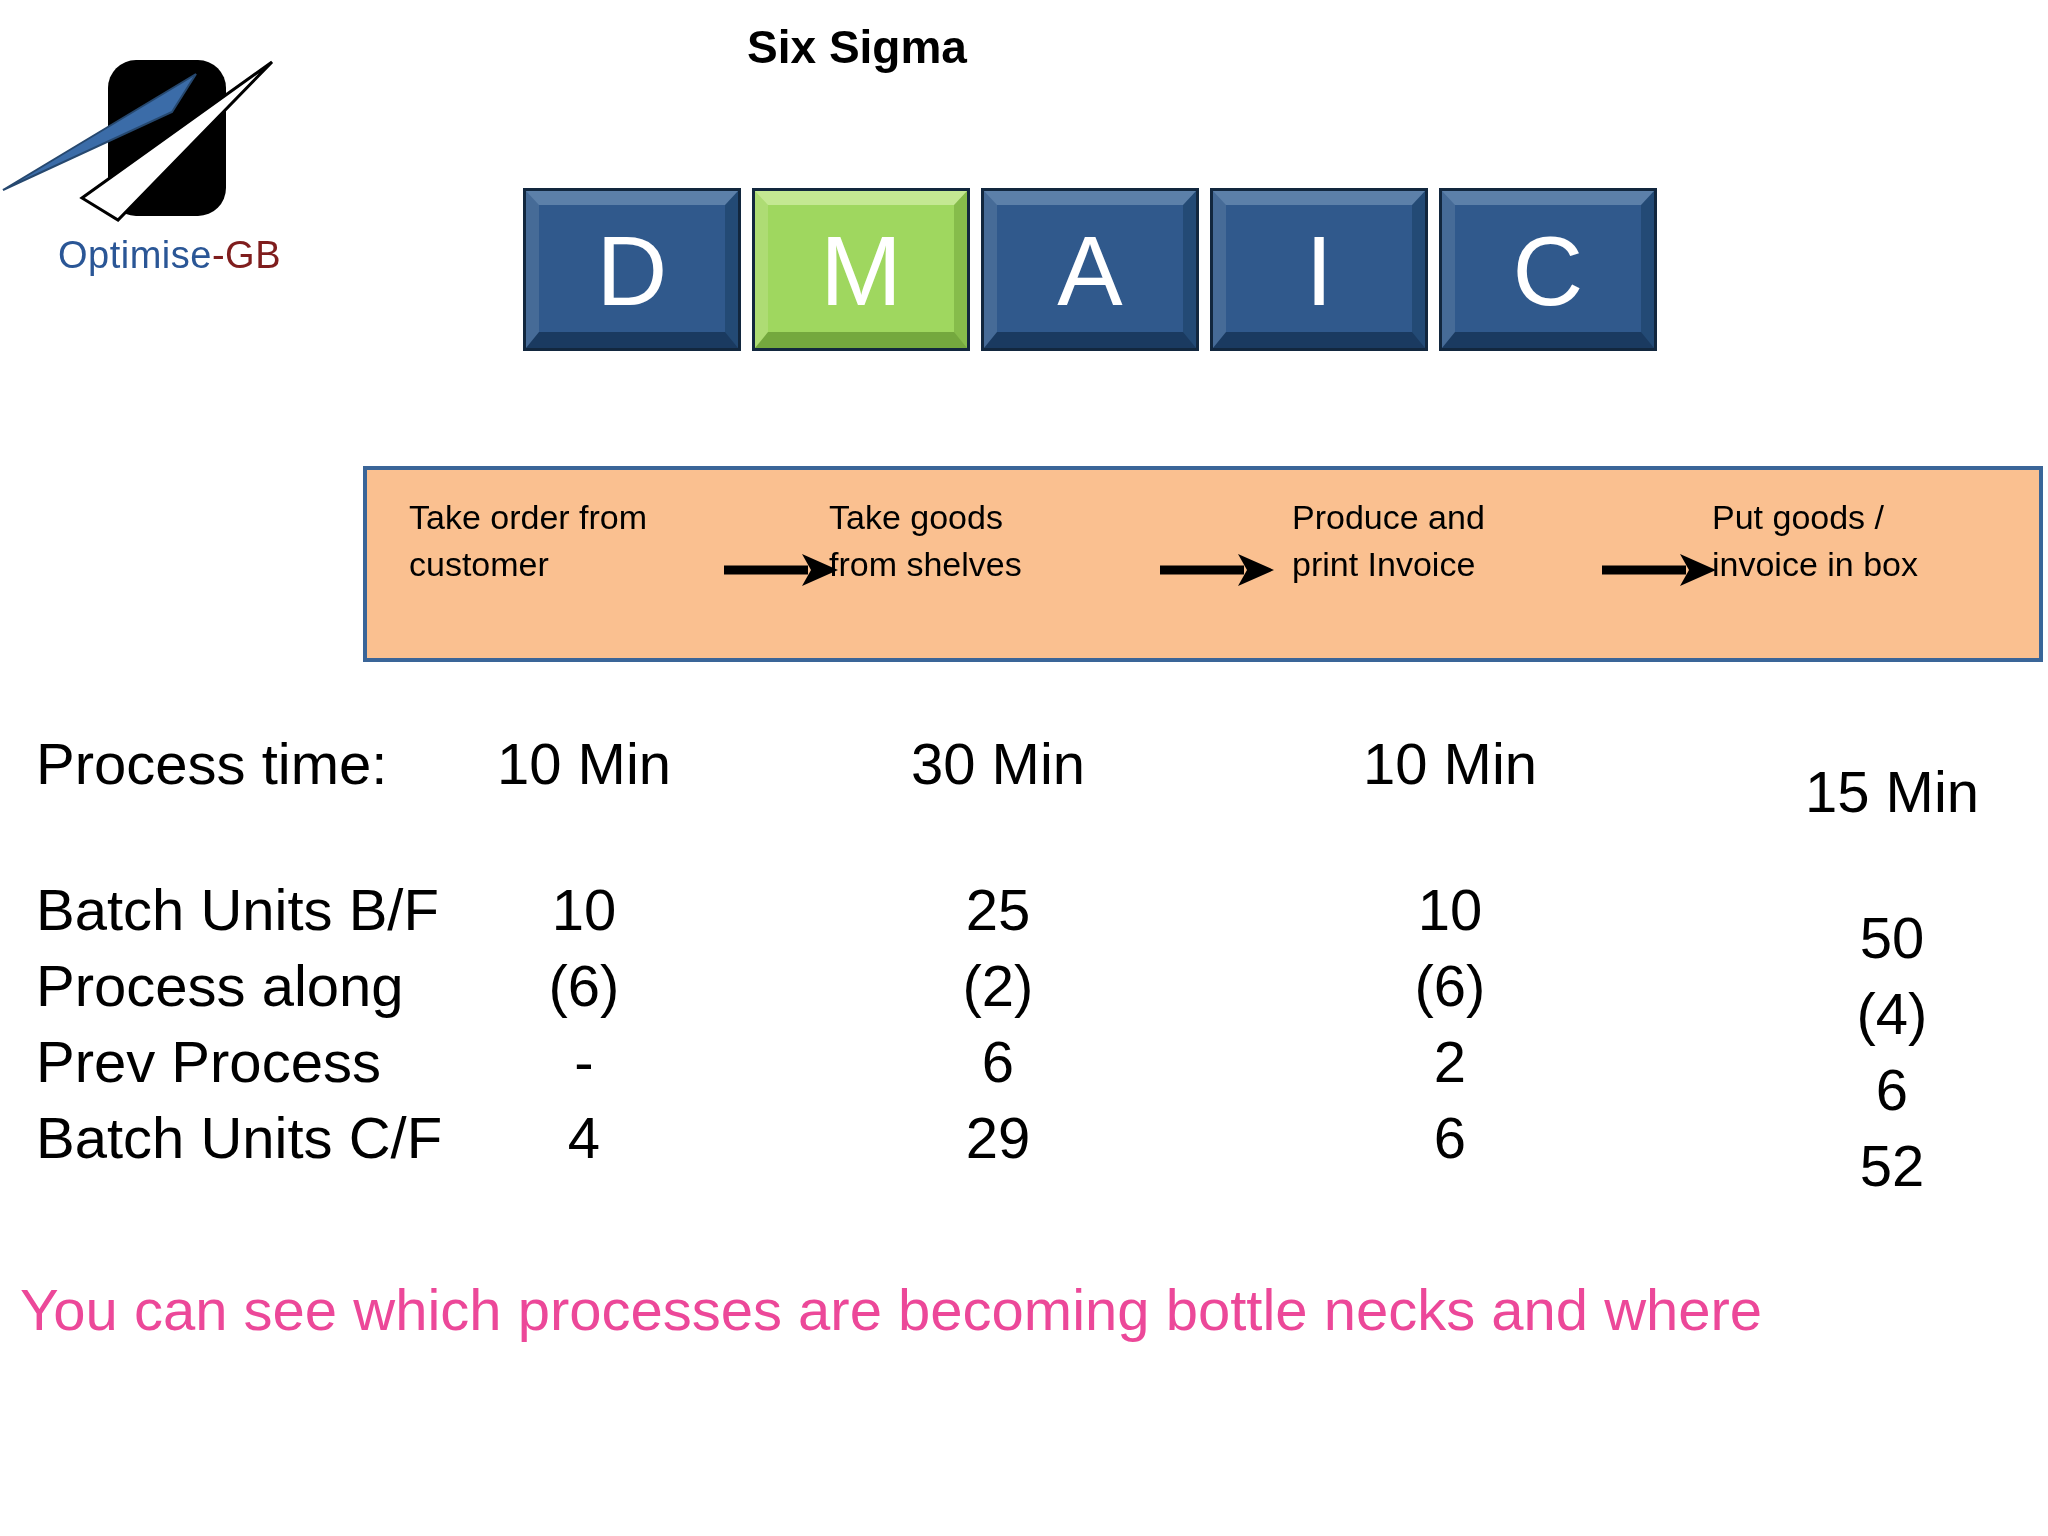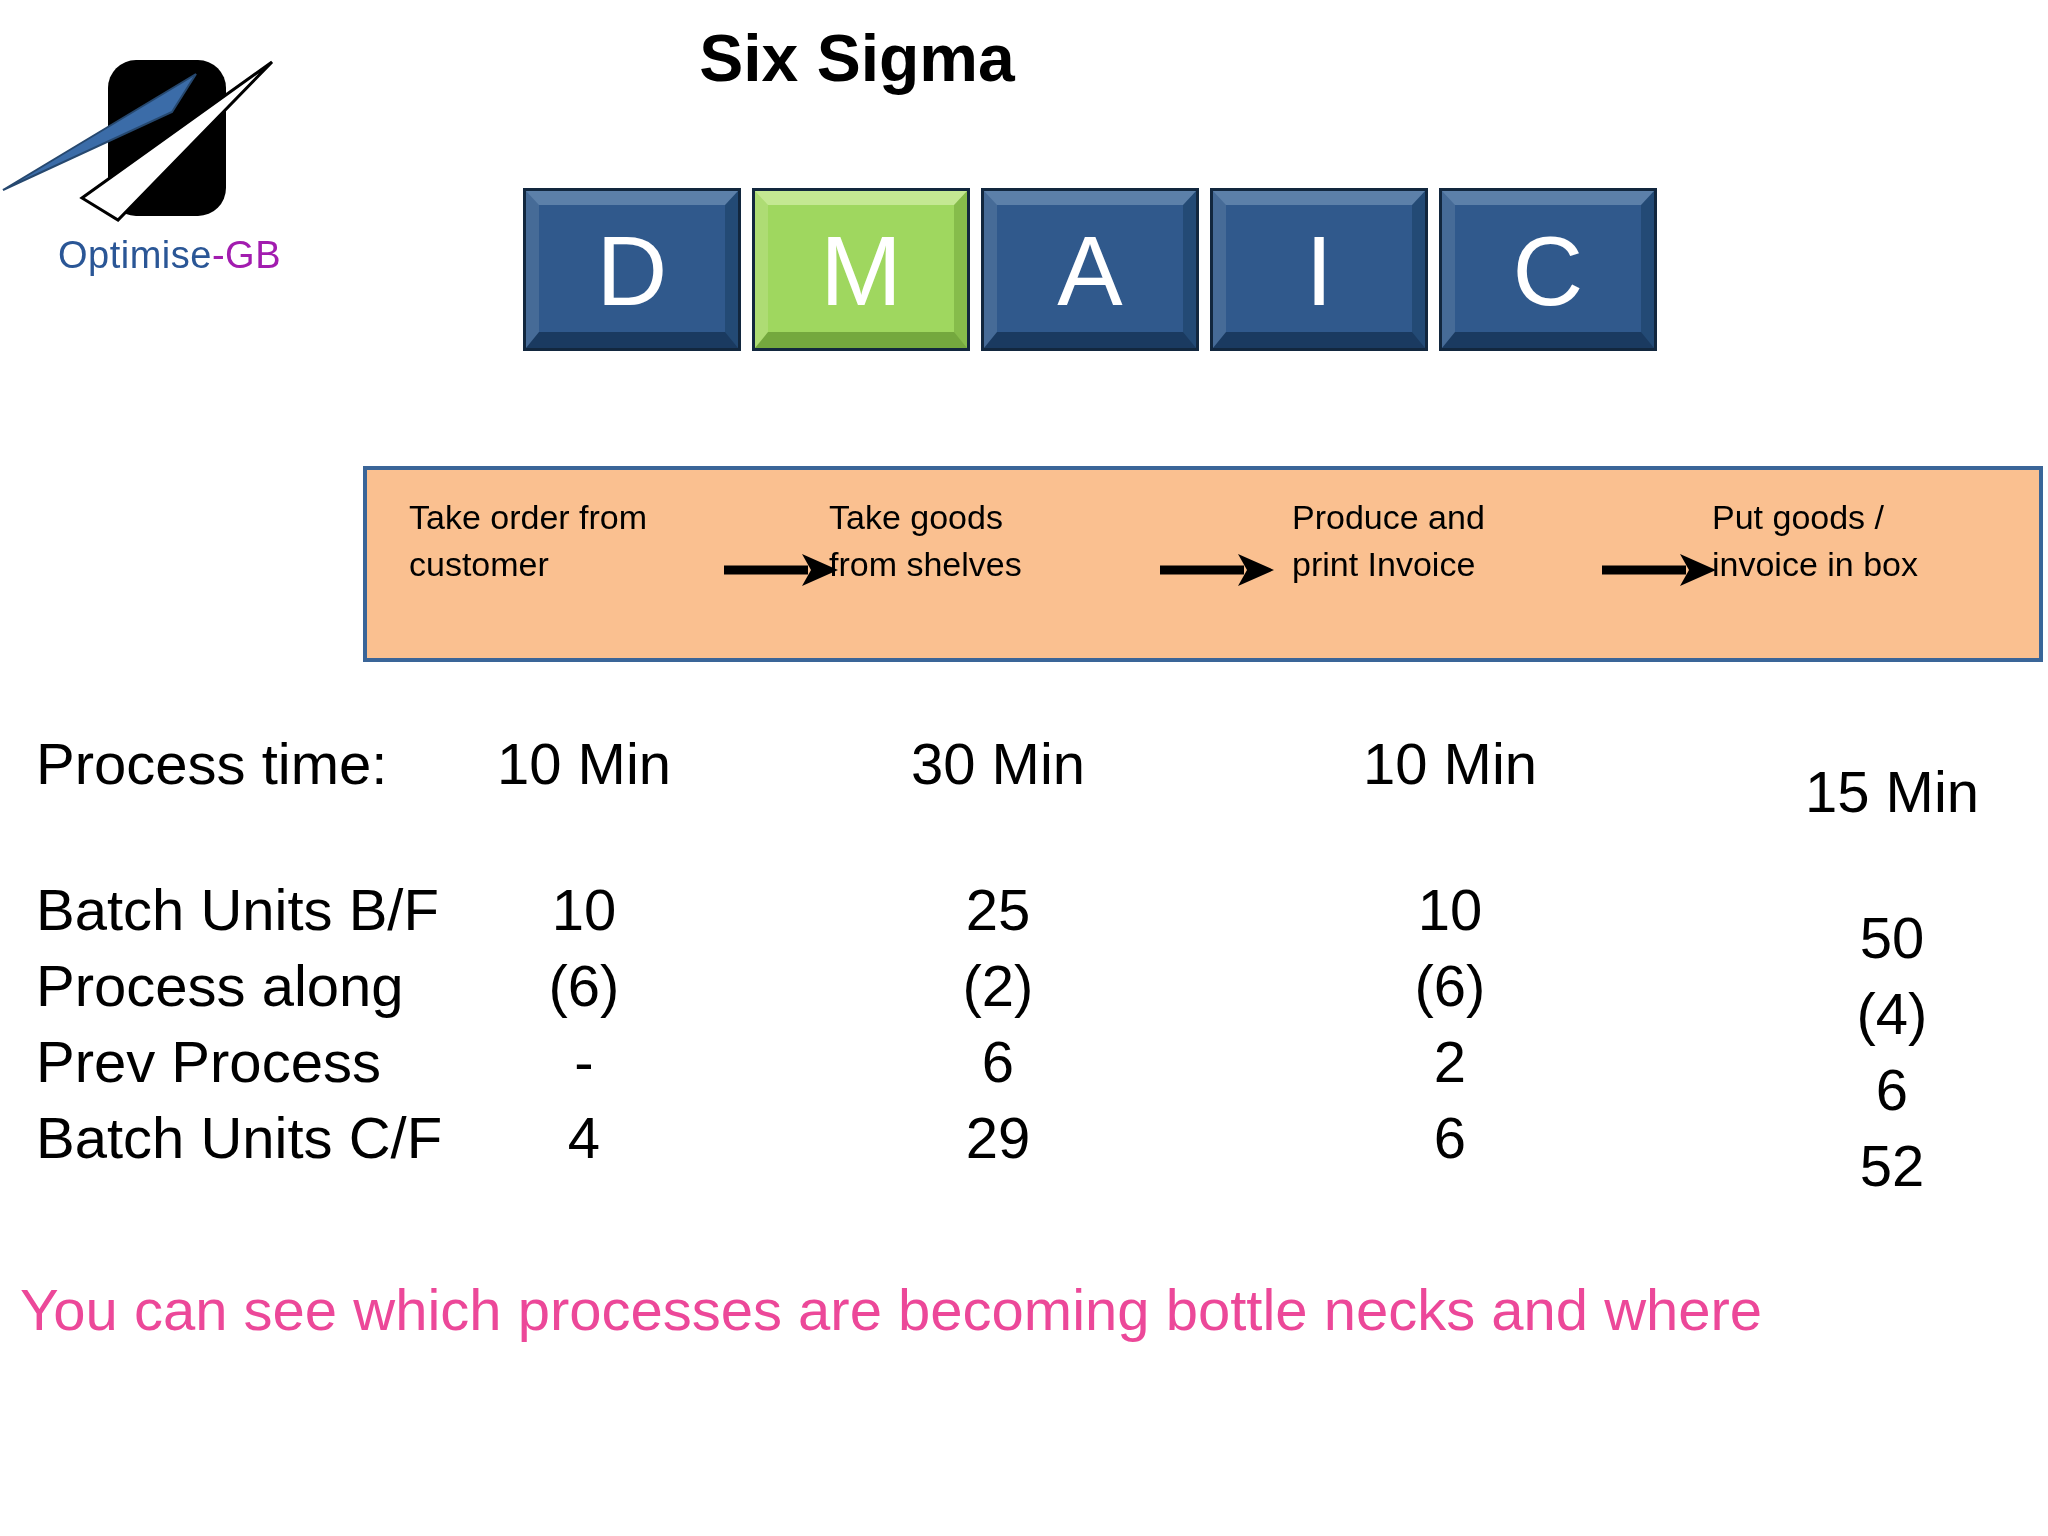--- a/index.html
+++ b/index.html
@@ -11,26 +11,26 @@
     color:#000;
     overflow:hidden;
   }
   
   .logo-svg{position:absolute;left:0;top:30px;}
   .brand{
     position:absolute;left:58px;top:234px;
     font-size:38px;letter-spacing:0.5px;
   }
   .brand-blue{color:var(--brand-blue,#2A5696);margin-top:8px;}
-  .brand-black{color:#a21caf;}
+  .brand-black{color:#7f1d1d;}
   
   .title{
     position:absolute;left:0;top:20px;width:1714px;
     margin:0;text-align:center;
-    font-size:66px;font-weight:bold;color:#000;
+    font-size:46px;font-weight:bold;color:#000;
     letter-spacing:0px;
   }
   
   .dmaic-box{
     position:absolute;top:188px;width:218px;height:163px;
     border:3px solid #12273E;
     box-sizing:border-box;
     background:#12273E;
   }
   .bevel{

